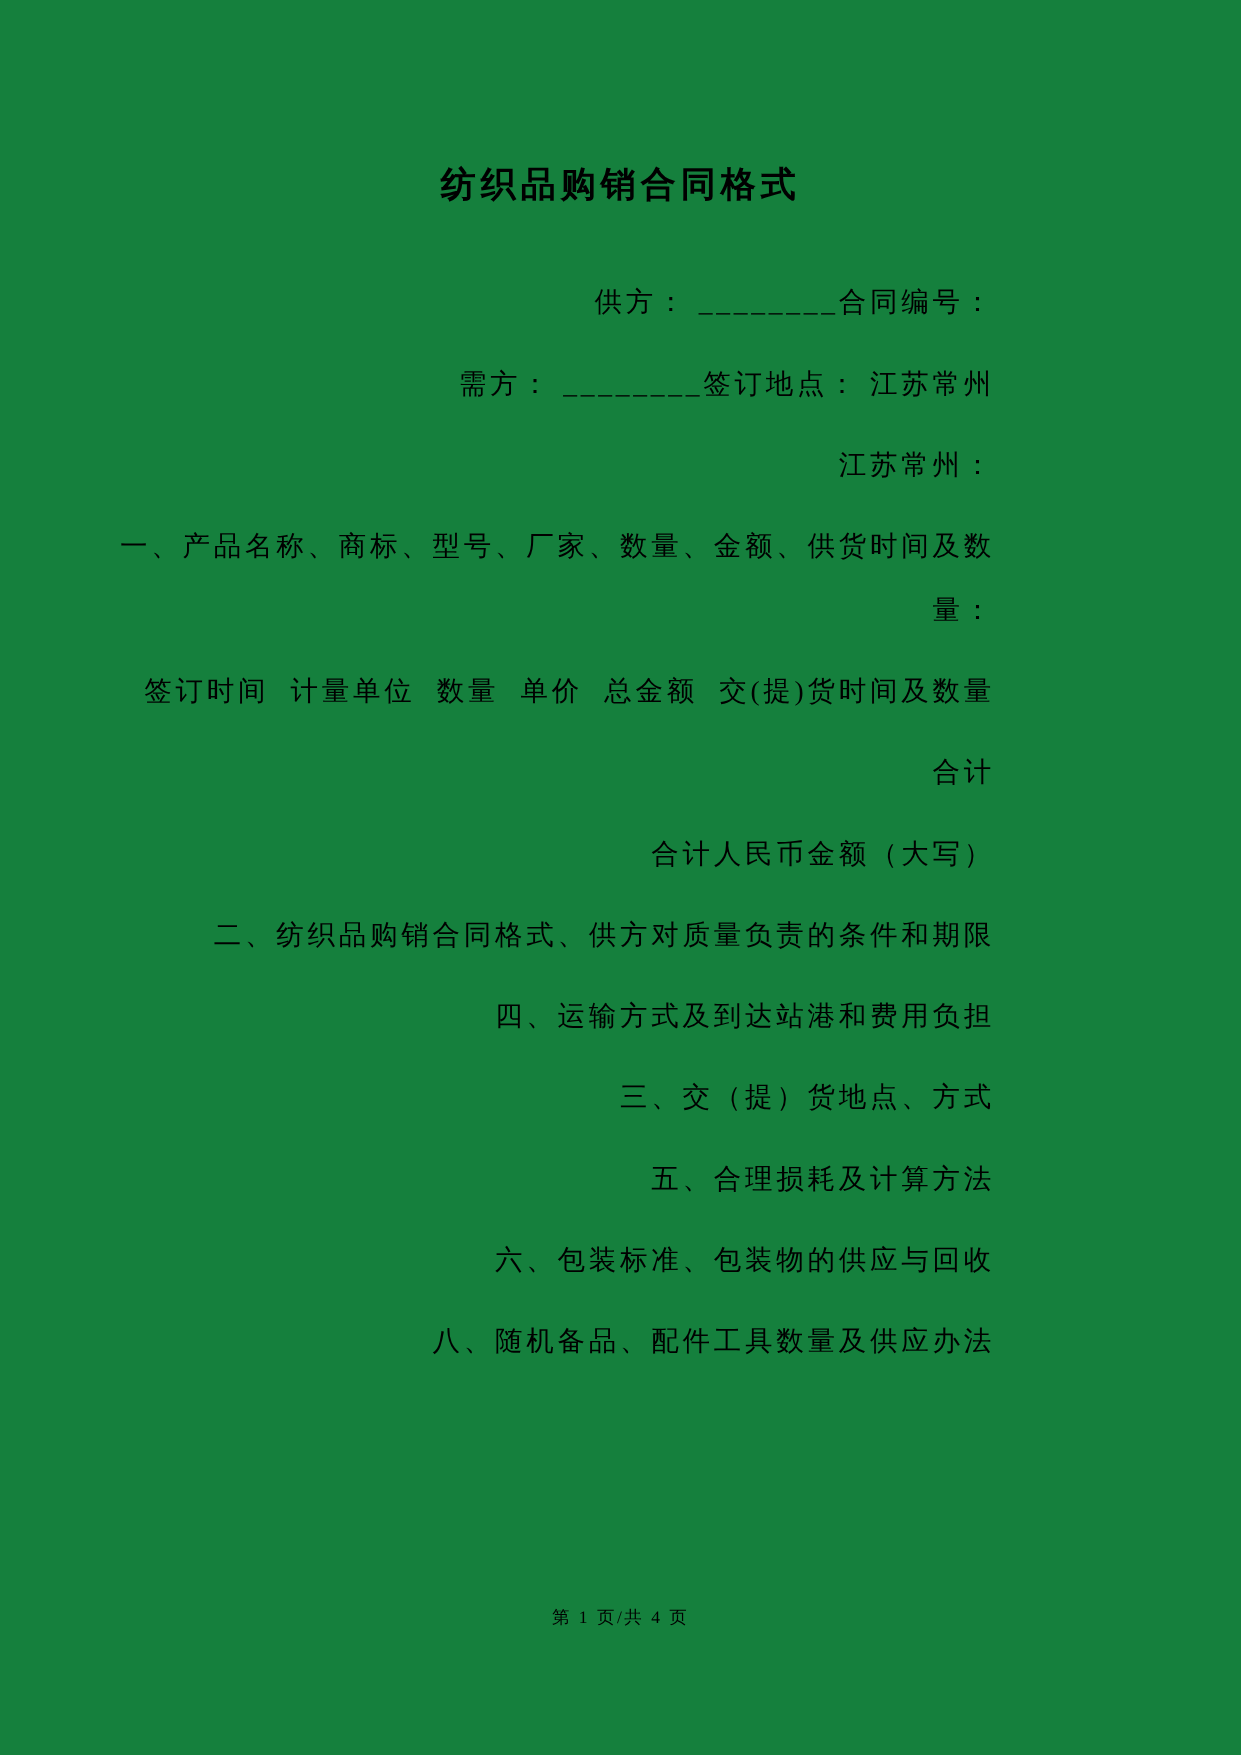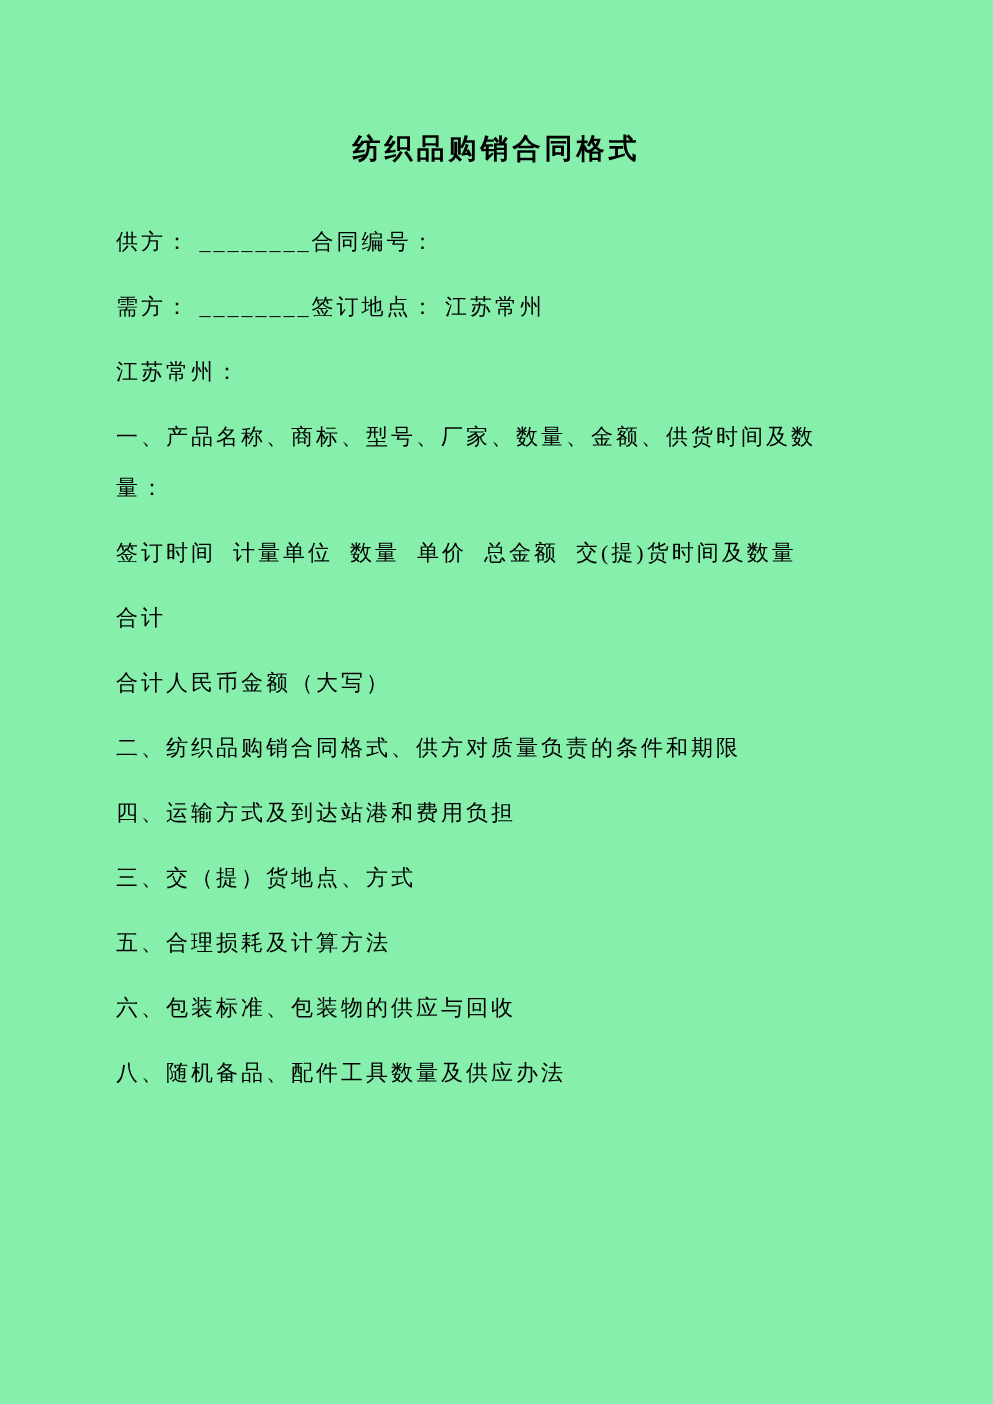--- a/index.html
+++ b/index.html
@@ -4,38 +4,39 @@
 <style>
   html, body {
     margin: 0;
     padding: 0;
     background: #ffffff;
   }
   .doc {
     position: relative;
     width: 993px;
     height: 1404px;
-    background: #86efac;
+    background: #15803d;
     color: #000000;
     font-family: "Liberation Serif", "DejaVu Serif", serif;
     overflow: hidden;
   }
   .title {
     margin: 0;
     padding-top: 124px;
     font-size: 28px;
     font-weight: bold;
     letter-spacing: 4px;
     line-height: 50px;
     text-align: center;
     white-space: pre;
   }
   .content {
-    margin: 42px 0 0 116px;
+    margin: 42px 0 0 76px;
     width: 720px;
+    text-align: right;
   }
   .para {
     margin: 0 0 14px 0;
     font-size: 22px;
     letter-spacing: 3px;
     line-height: 51px;
   }
   .line {
     display: block;
     white-space: pre;
@@ -111,14 +112,15 @@
       </p>
 
 
     <p class="para">
         <span class="line">八、随机备品、配件工具数量及供应办法</span>
       </p>
 
 
   </div>
 
+  <div class="footer">第 1 页/共 4 页</div>
 
 </div>
 
 </body></html>

